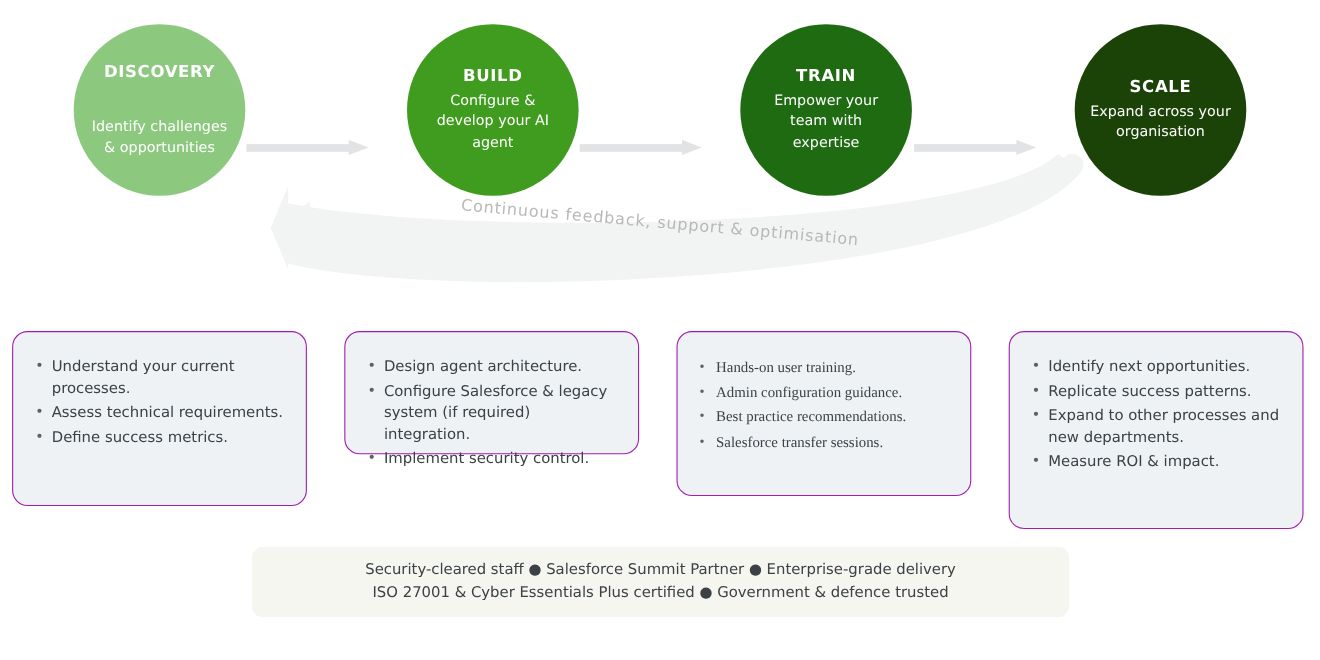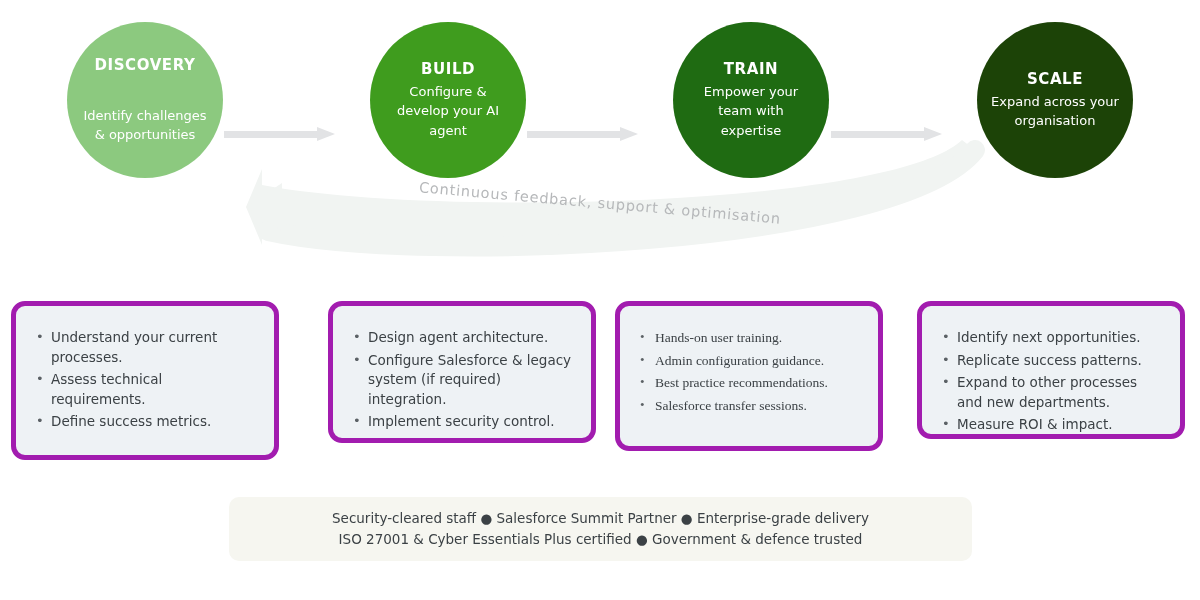--- a/index.html
+++ b/index.html
@@ -111,29 +111,29 @@
     top: 301px;
     left: 0;
     width: 1200px;
     height: 160px;
   }
   .card {
     position: absolute;
     top: 0;
     width: 268px;
     background: #eef2f5;
-    border: 5px solid #a21caf;
+    border: 1px solid #a21caf;
     border-radius: 14px;
     box-sizing: border-box;
     padding: 22px 18px 18px 18px;
   }
   .card.c0 { left: 11px;  height: 159px; }
-  .card.c1 { left: 313px; height: 142px; margin-left: 15px; }
+  .card.c1 { left: 313px; height: 112px; }
   .card.c2 { left: 615px; height: 150px; font-family: Liberation Serif, serif; }
-  .card.c3 { left: 917px; height: 138px; }
+  .card.c3 { left: 917px; height: 180px; }
 
   .card ul {
     margin: 0;
     padding: 0;
     list-style: none;
   }
   .card li {
     position: relative;
     padding-left: 17px;
     font-size: 13.5px;

